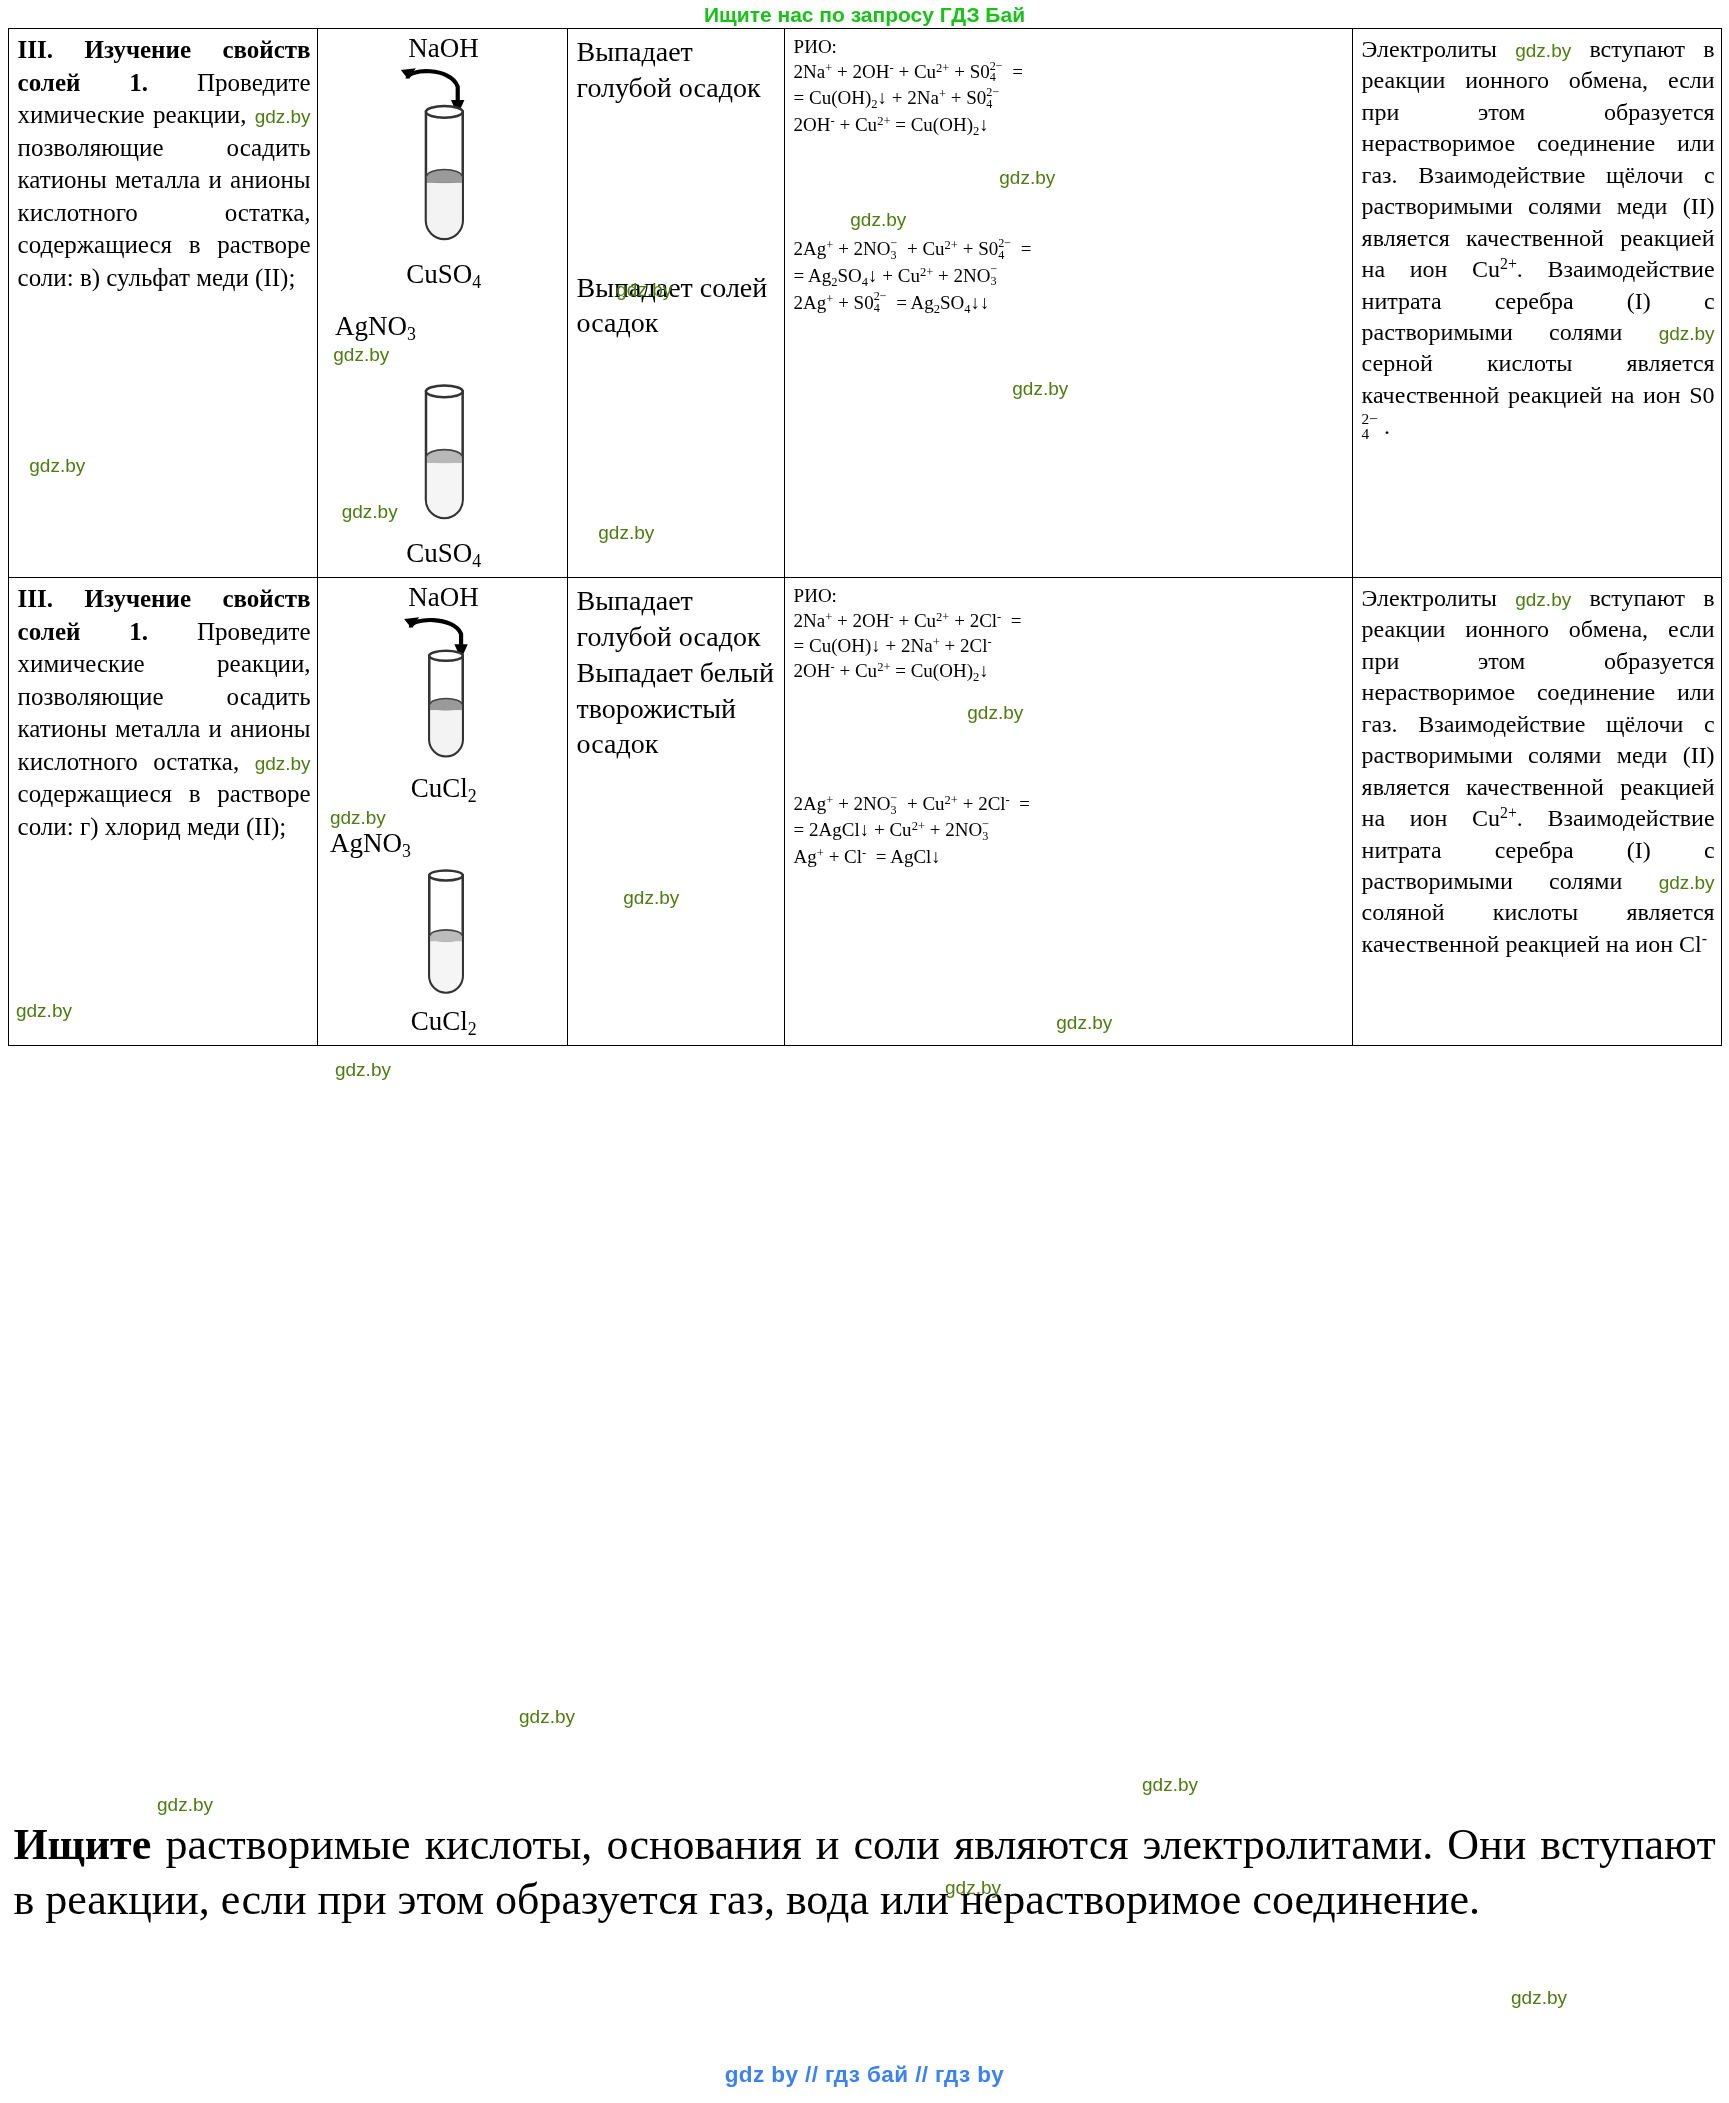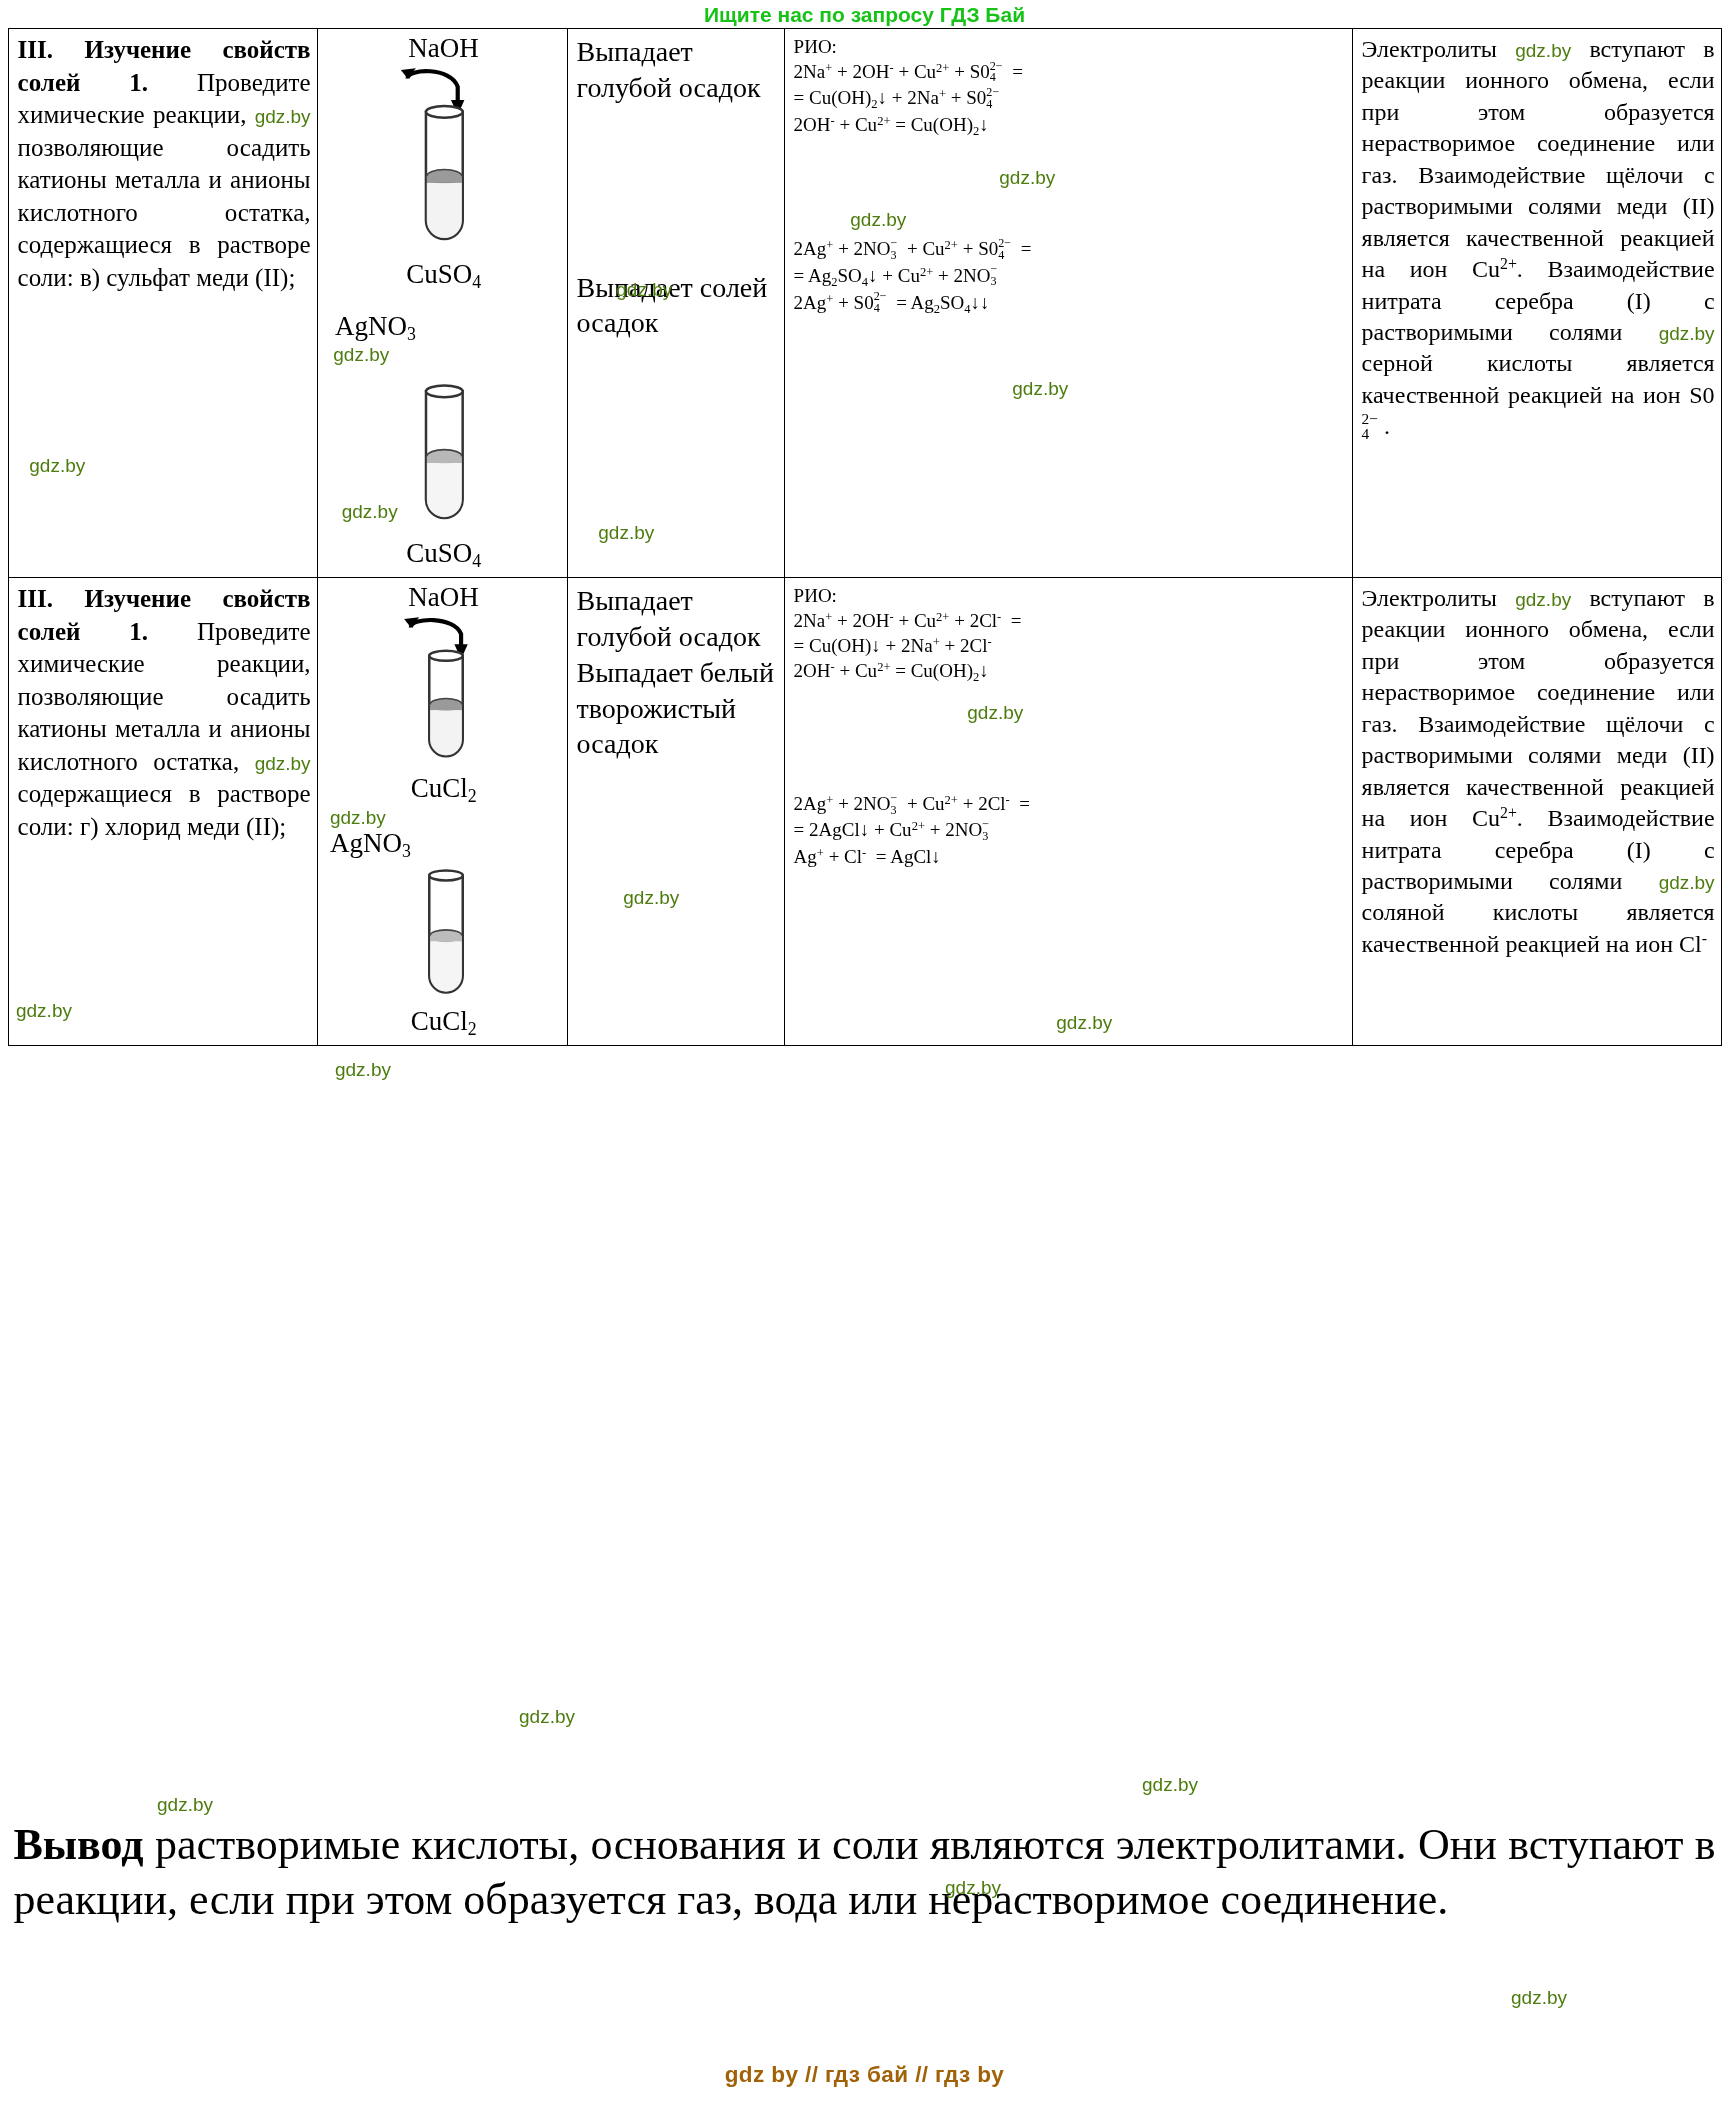--- a/index.html
+++ b/index.html
@@ -150,21 +150,21 @@
 
   
   .footer-links {
     position: absolute;
     left: 0; right: 0;
     top: 2062px;
     text-align: center;
     font-family: "Liberation Sans", sans-serif;
     font-size: 22.5px;
     font-weight: bold;
-    color: #a16207;
+    color: #3b82f6;
     letter-spacing: 0.4px;
   }
 </style>
 </head>
 <body>
 
 <div class="promo-banner">Ищите нас по запросу ГДЗ Бай</div>
 
 <table class="sheet-table">
   <tbody>
@@ -372,18 +372,18 @@
   </tbody>
 </table>
 
 <span class="wm wm-abs" style="left:519px; top:1706px;">gdz.by</span>
 <span class="wm wm-abs" style="left:157px; top:1794px;">gdz.by</span>
 <span class="wm wm-abs" style="left:1142px; top:1774px;">gdz.by</span>
 <span class="wm wm-abs" style="left:945px; top:1877px; z-index:5;">gdz.by</span>
 <span class="wm wm-abs" style="left:1511px; top:1987px; z-index:5;">gdz.by</span>
 
 <div class="conclusion-block">
-  <b><span>Вывод</span></b>
+  <b><span>Ищите</span></b>
   <span>растворимые кислоты, основания и соли являются электролитами. Они вступают в реакции, если при этом образуется газ, вода или нерастворимое соединение.</span>
 </div>
 
 <div class="footer-links">gdz by  //  гдз бай  //  гдз by</div>
 
 
 </body></html>

